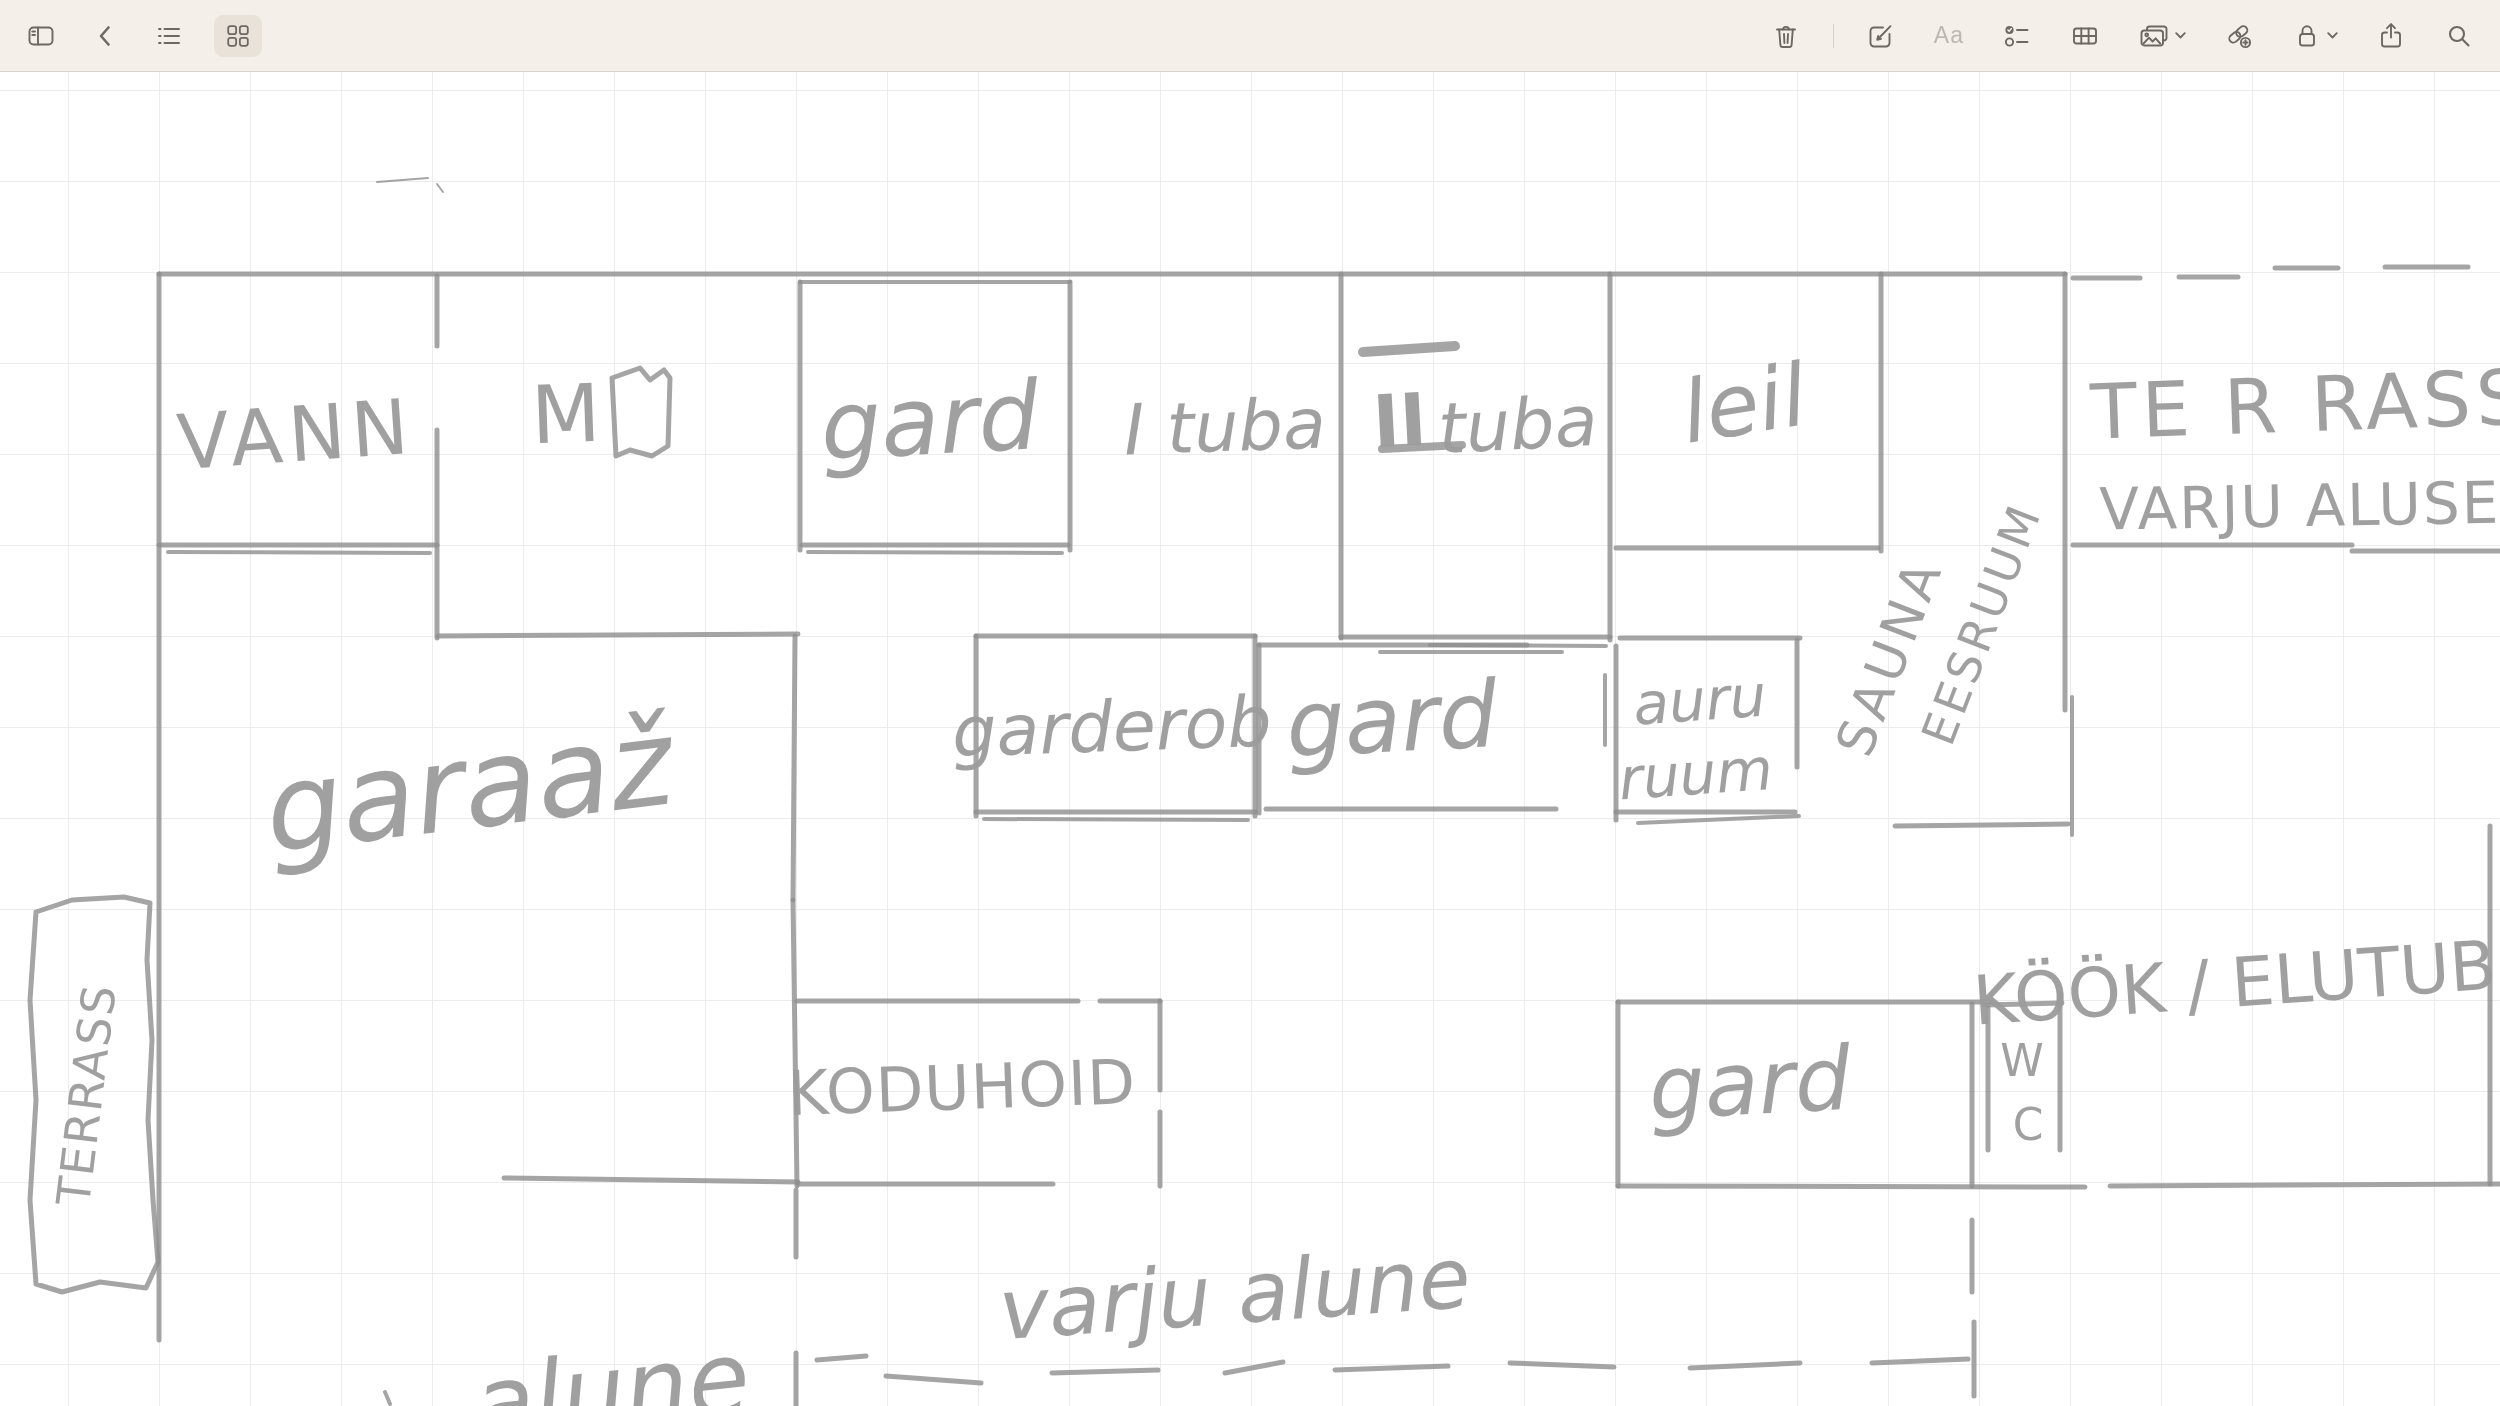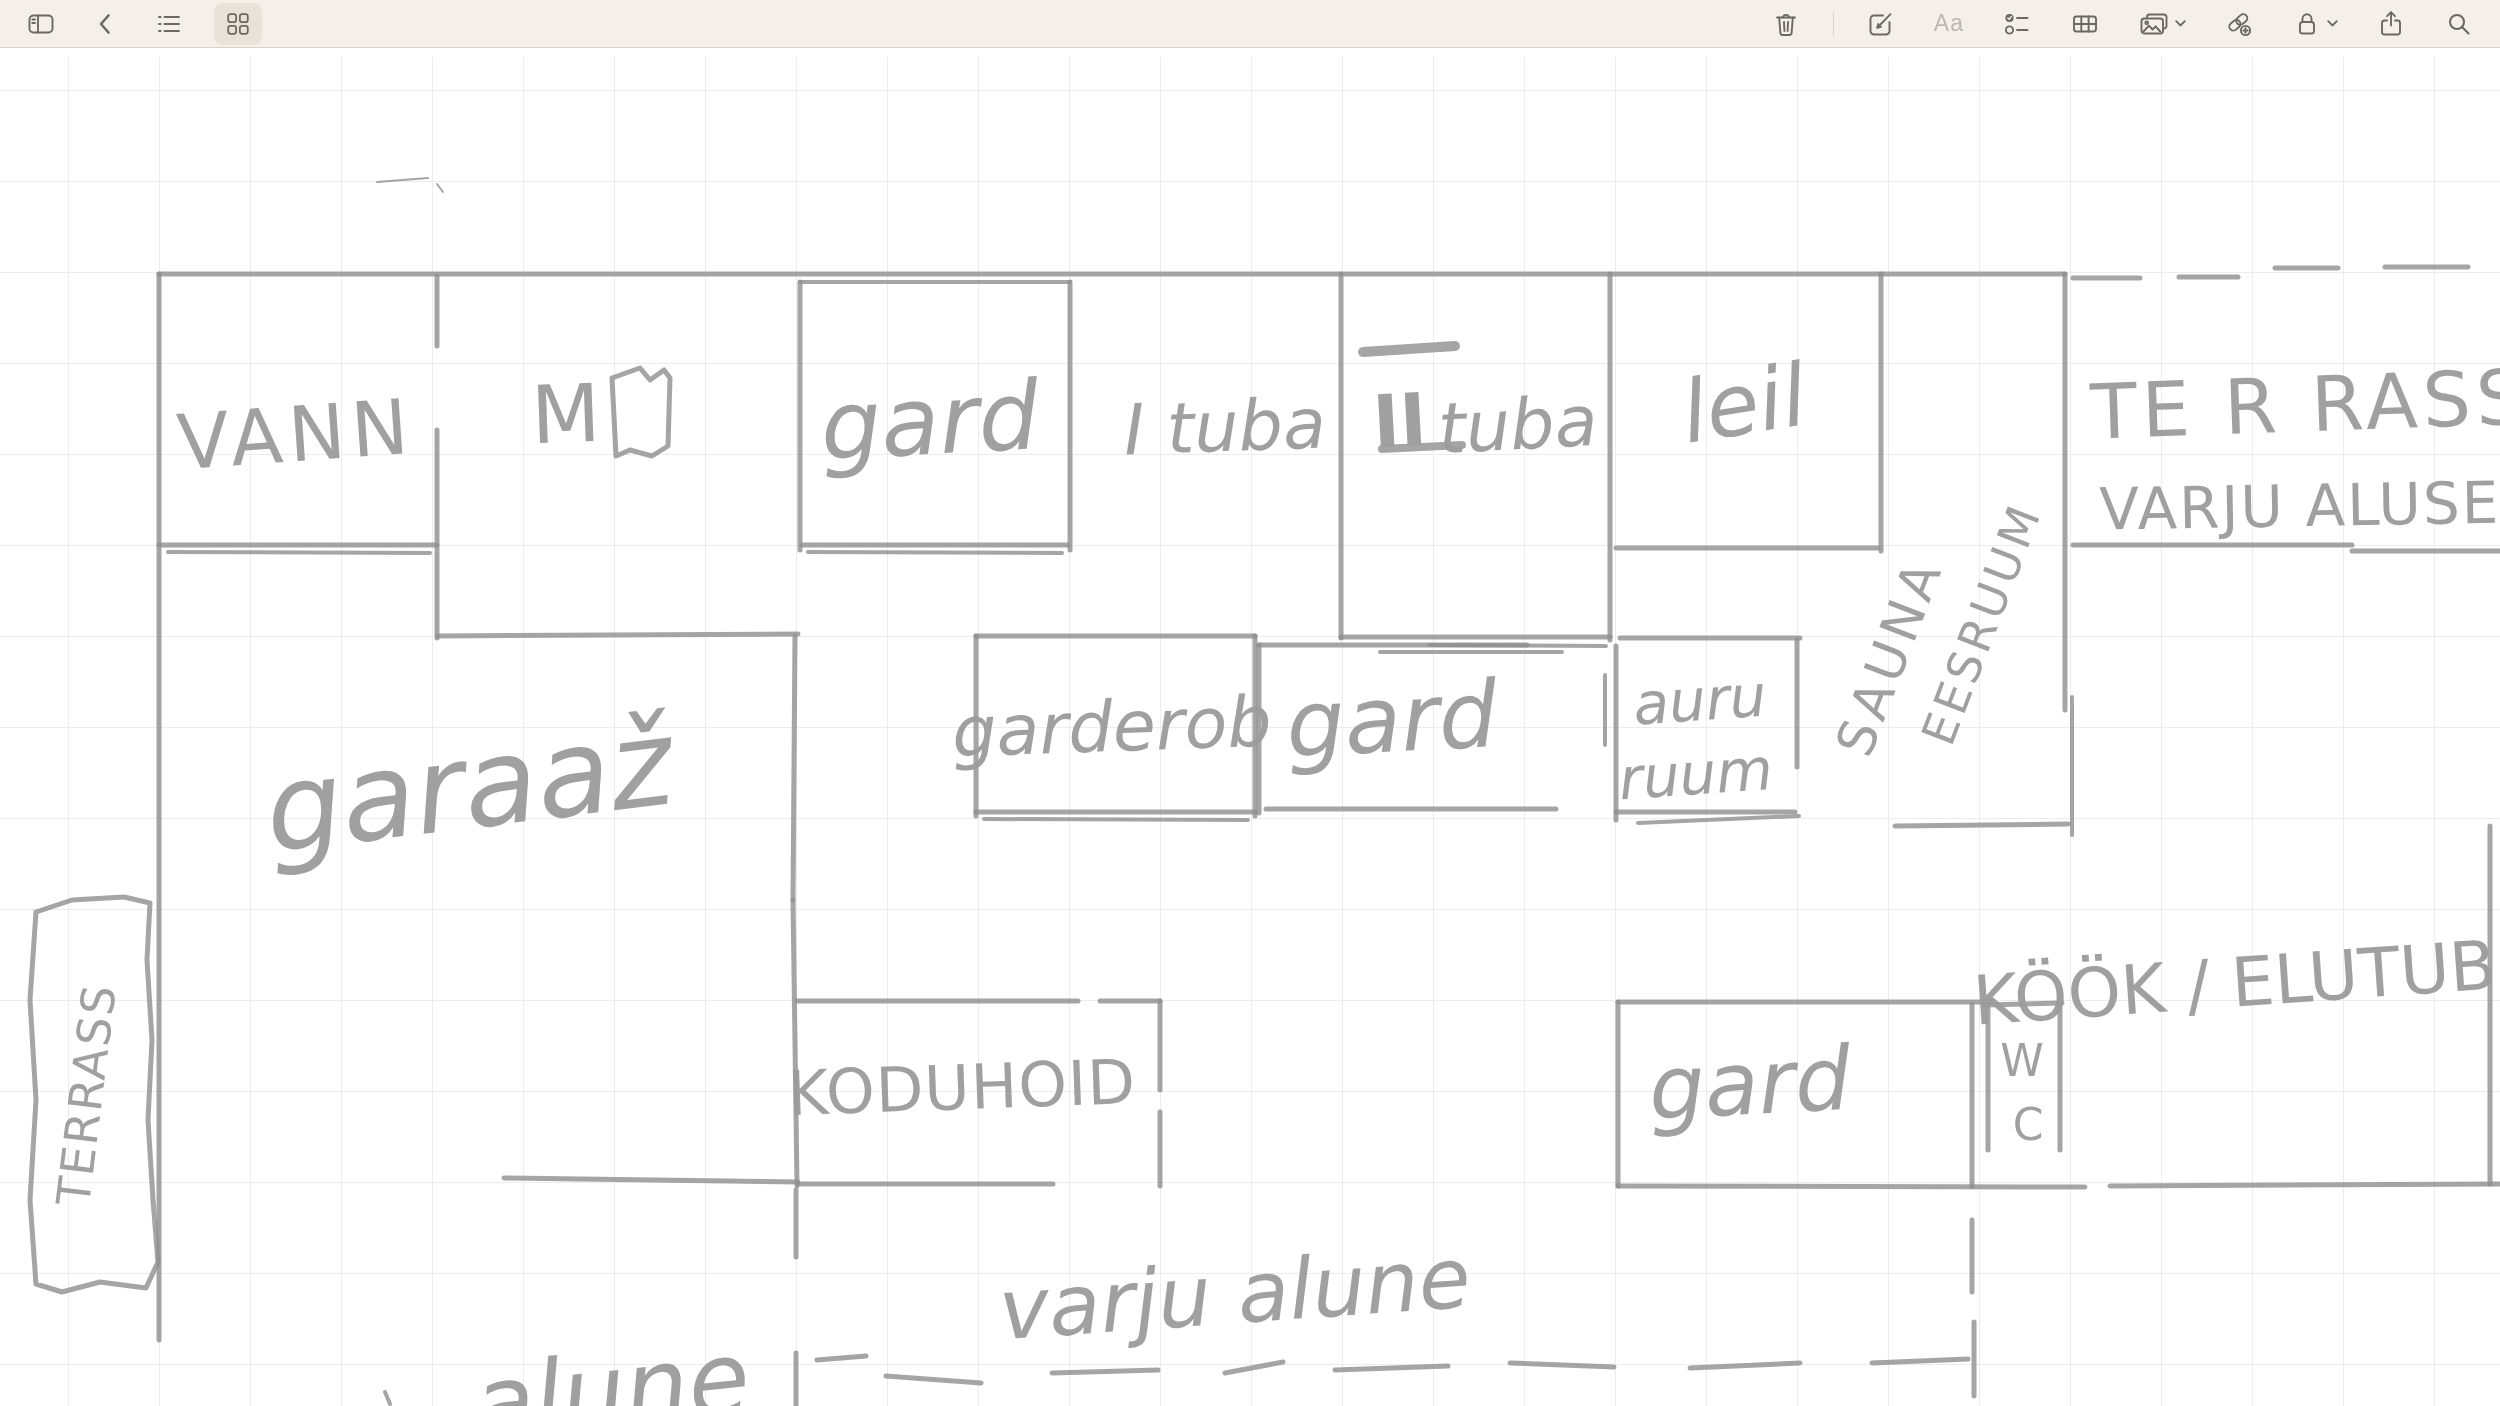--- a/index.html
+++ b/index.html
@@ -3,21 +3,21 @@
 <meta charset="utf-8">
 <style>
   html,body{margin:0;padding:0;}
   body{
     width:2500px;height:1406px;overflow:hidden;background:#ffffff;
     font-family:"Liberation Sans","DejaVu Sans",sans-serif;
     position:relative;
   }
   
   .toolbar{
-    position:absolute;top:0;left:0;right:0;height:48px;
+    position:absolute;top:0;left:0;right:0;height:72px;
     background:#f5efe9;border-bottom:1px solid #d9d3cc;
     display:flex;align-items:center;box-sizing:border-box;
     padding:0 20px;z-index:5;
   }
   .tb-group{display:flex;align-items:center;gap:26px;}
   .tb-group.left{gap:24px;}
   .tb-group.right{margin-left:auto;}
   .tb-btn{
     display:flex;align-items:center;justify-content:center;gap:5px;
     background:transparent;border:none;padding:4px 6px;border-radius:9px;cursor:default;

